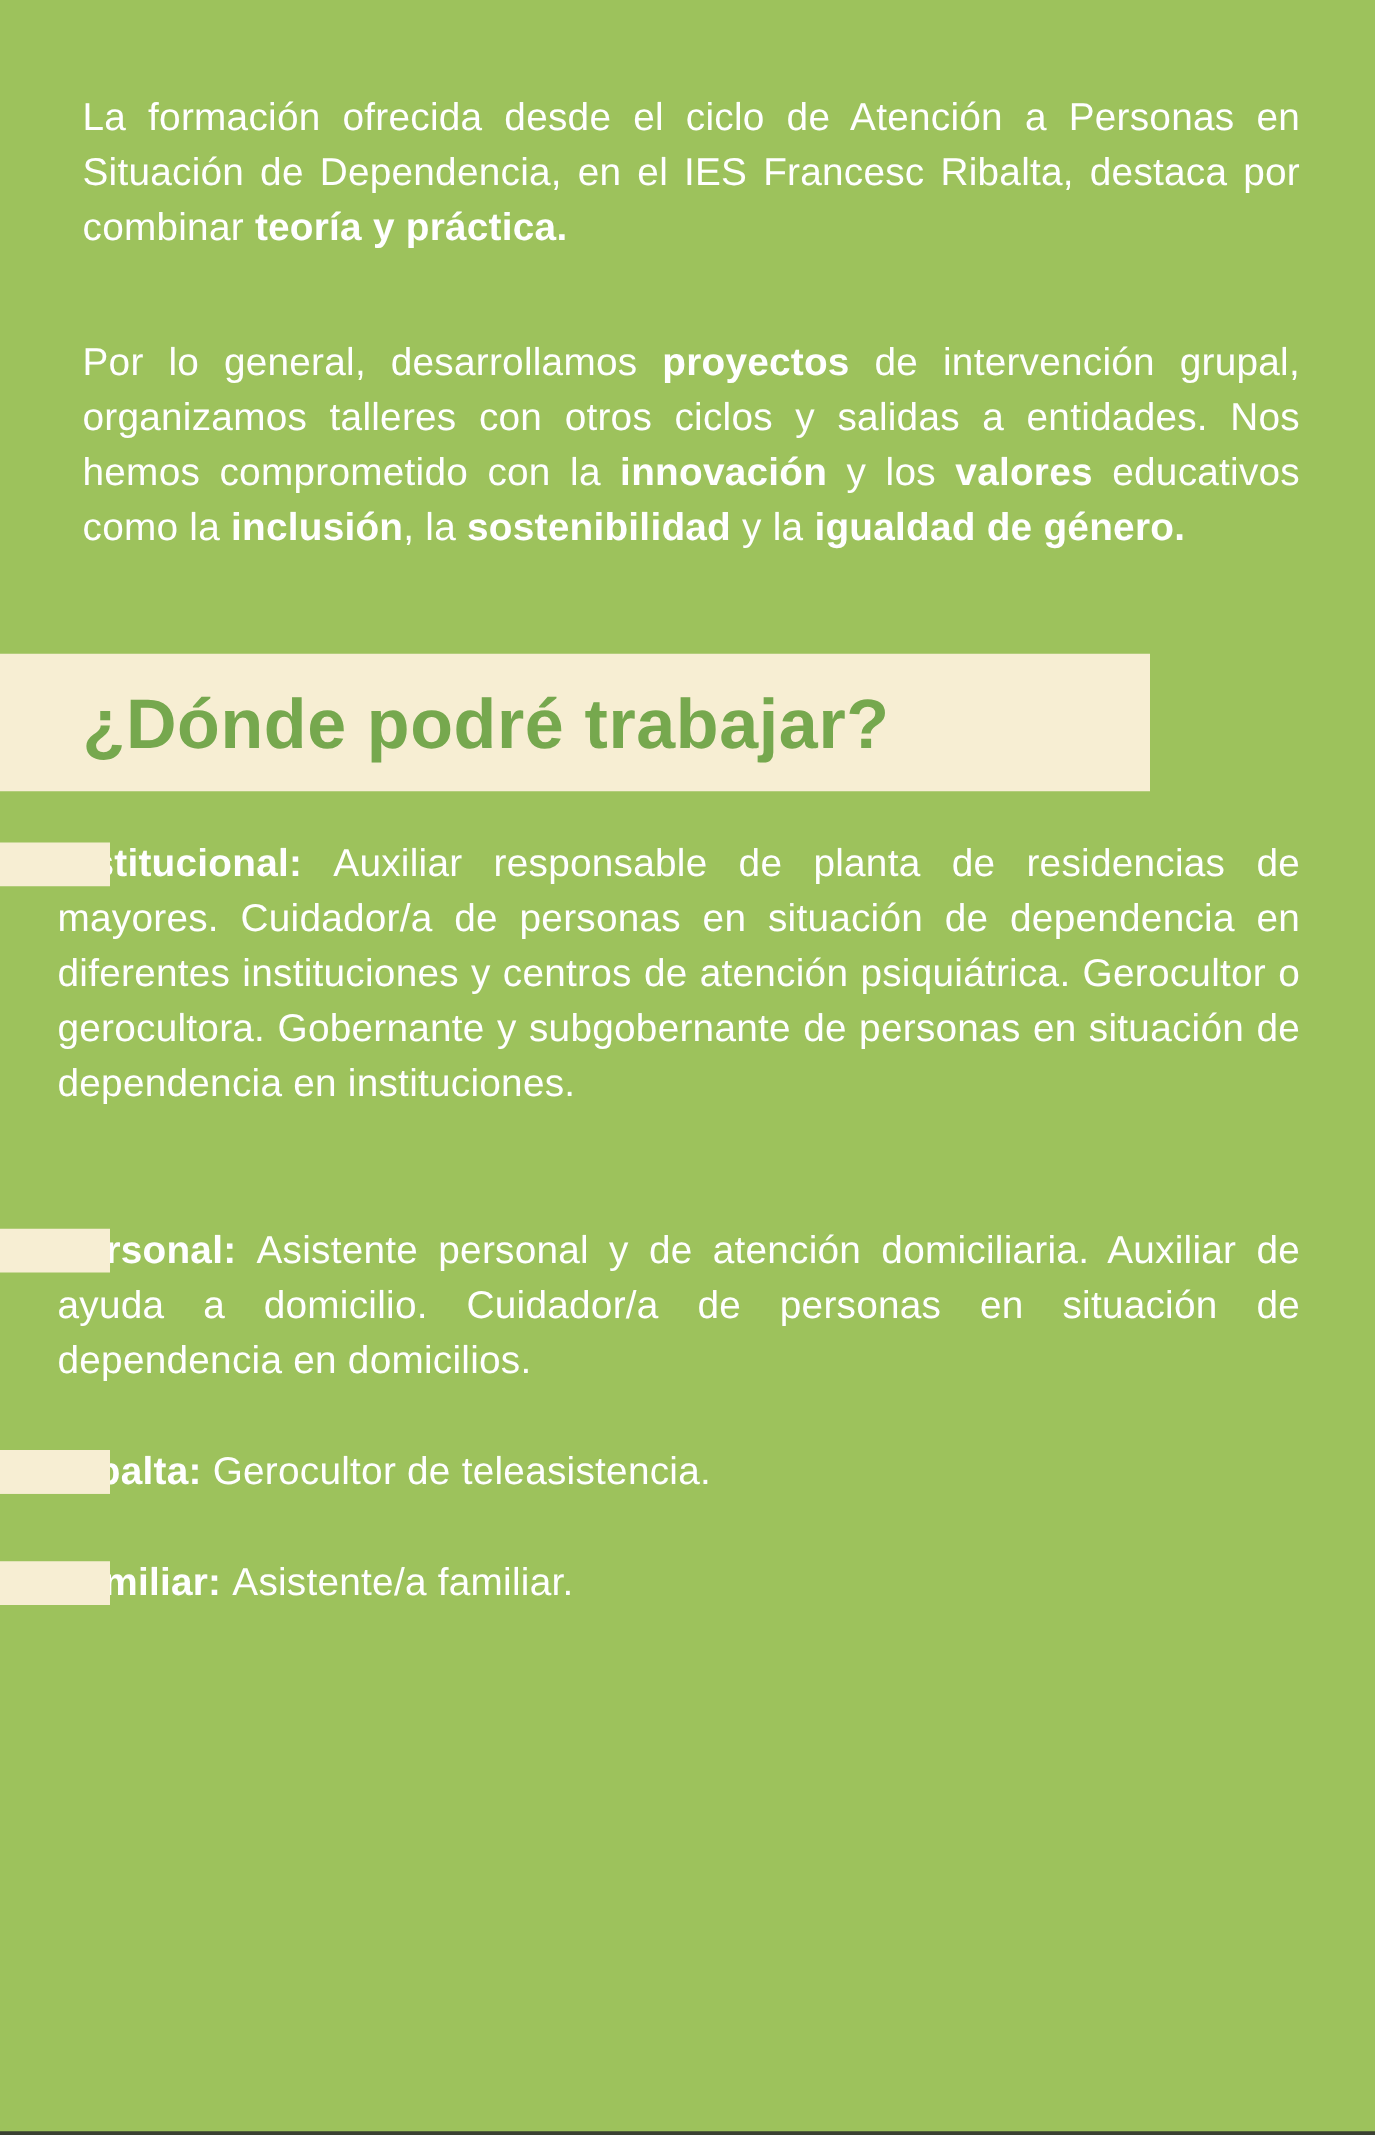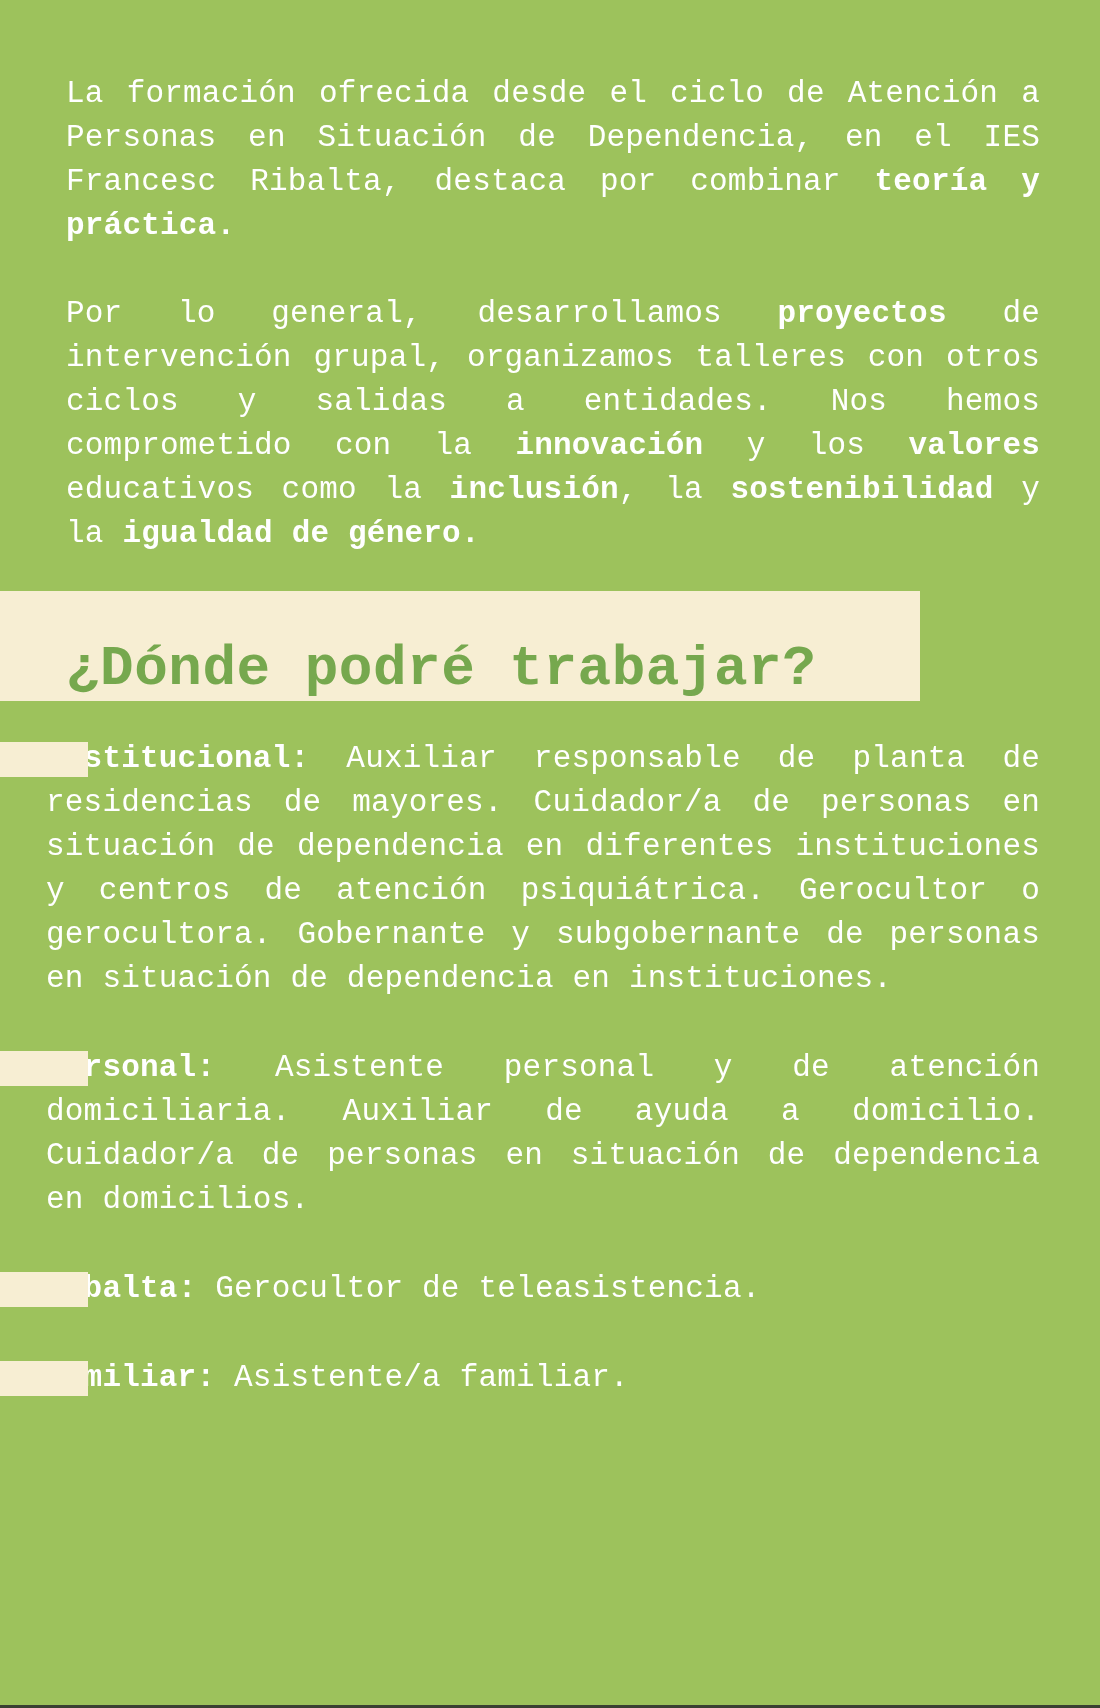--- a/index.html
+++ b/index.html
@@ -1,35 +1,35 @@
 <!DOCTYPE html>
 <html><head>
 <meta charset="utf-8">
 <style>
   * { margin:0; padding:0; box-sizing:border-box; }
   html,body { width:1100px; height:1708px; }
   .page {
     position:relative; width:1100px; height:1708px;
     overflow:hidden;
-    font-family:Liberation Mono, monospace;
+    font-family:Liberation Sans, sans-serif;
     color:#ffffff;
     padding-top:72px;
   }
   .para {
     font-size:31px; line-height:44px;
     text-align:justify; text-justify:inter-word;
     letter-spacing:0.2px;
   }
   .para b { font-weight:700; }
   .intro { margin:0 60px 0 66px; }
   .intro.p1 { min-height:132px; }
-  .intro.p2 { margin-top:44px; min-height:220px; }
+  .intro.p2 { margin-top:64px; min-height:220px; }
   .banner {
     margin-top:35px; width:920px; height:110px;
-    display:flex; align-items:flex-end; padding-left:66px;
+    display:flex; align-items:center; padding-left:66px;
   }
   .banner h1 {
     font-size:56px; font-weight:700; letter-spacing:0.5px;
     white-space:nowrap;
   }
   .lead { margin:35px 60px 0 66px; min-height:132px; }
   .job { position:relative; margin-top:45px; }
   .job.first { margin-top:36px; }
   .job .tab {
     position:absolute; left:0; top:5px;

